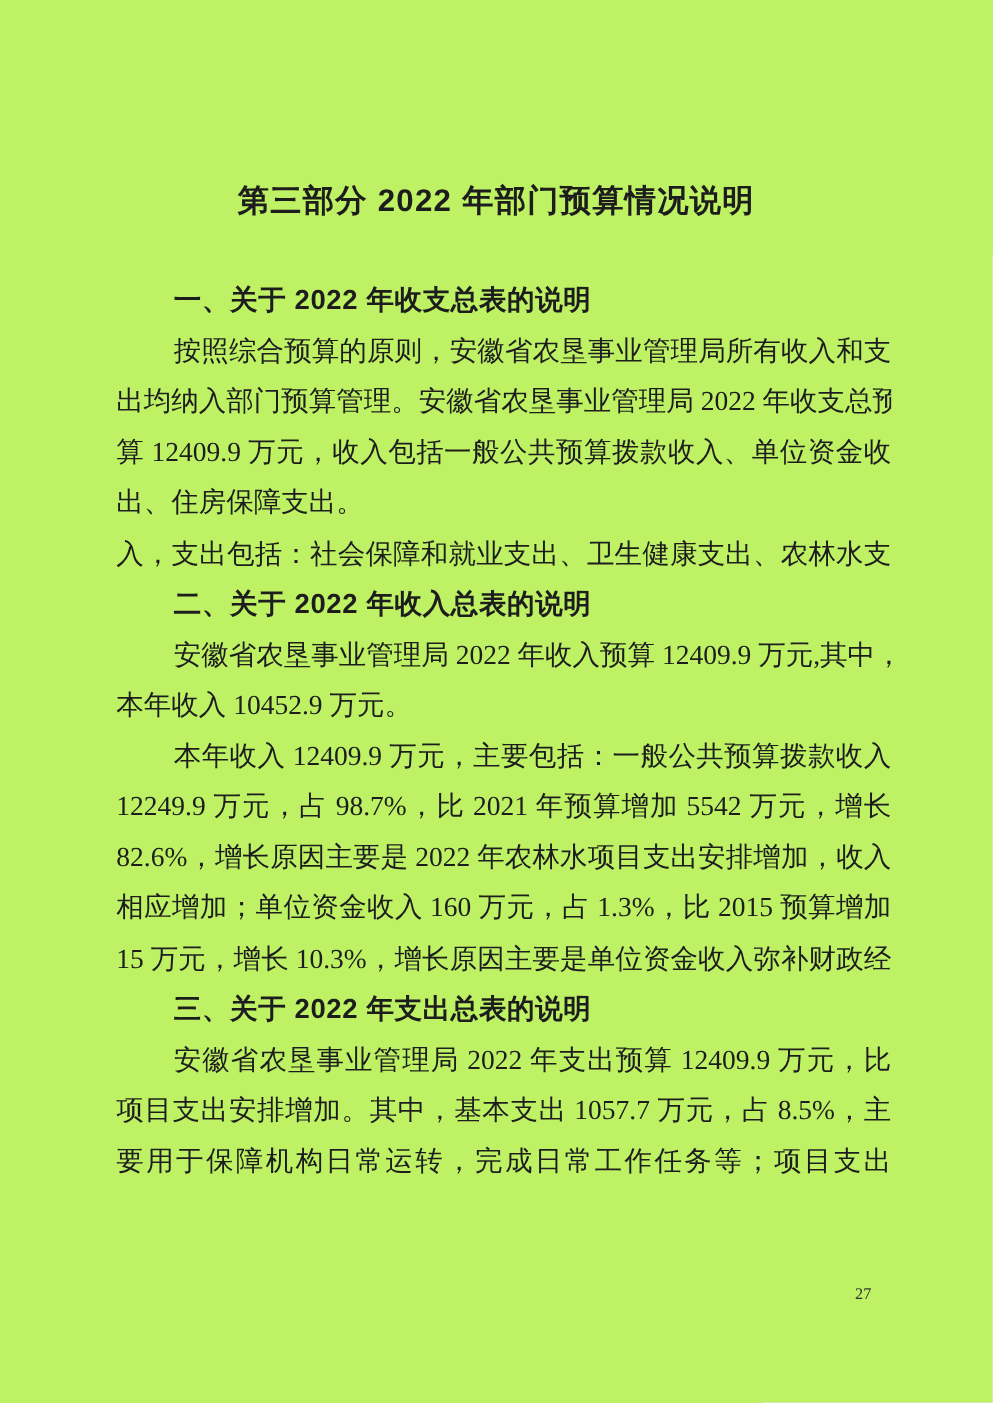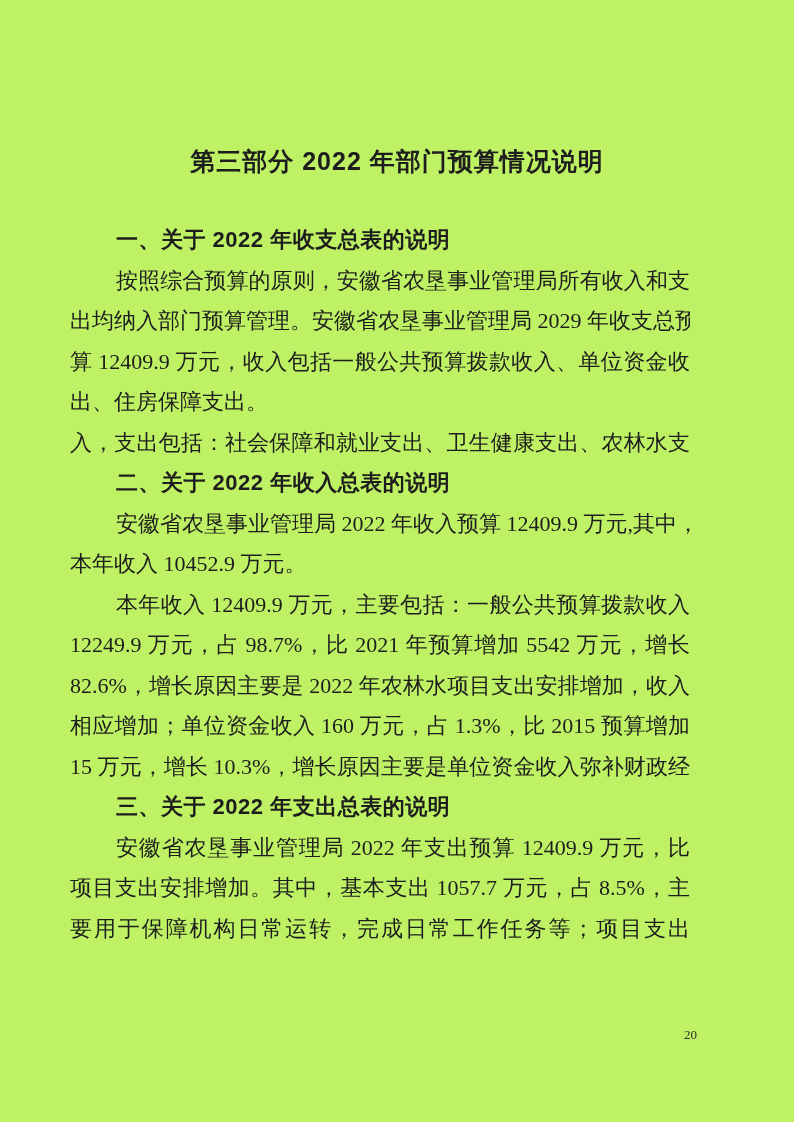--- a/index.html
+++ b/index.html
@@ -26,21 +26,21 @@
     line-height: 40px;
     text-align: center;
     font-family: "Liberation Sans", "DejaVu Sans", sans-serif;
     font-weight: 700;
     font-size: 25px;
     letter-spacing: 1px;
     white-space: nowrap;
   }
   .content {
     position: absolute;
-    left: 70px;
+    left: 93px;
     top: 220px;
     width: 620px;
   }
   .line {
     height: 40.5px;
     line-height: 40.5px;
     font-size: 22px;
     text-align: justify;
     text-align-last: justify;
     text-justify: inter-character;
@@ -73,36 +73,36 @@
 <body>
 
 <div class="page">
 
   <div class="doc-title">第三部分 2022 年部门预算情况说明</div>
 
   <div class="content">
 
     <div class="line heading indent">一、关于 2022 年收支总表的说明</div>
     <div class="line indent">按照综合预算的原则，安徽省农垦事业管理局所有收入和支</div>
-    <div class="line">出均纳入部门预算管理。安徽省农垦事业管理局 2029 年收支总预</div>
+    <div class="line">出均纳入部门预算管理。安徽省农垦事业管理局 2022 年收支总预</div>
     <div class="line">算 12409.9 万元，收入包括一般公共预算拨款收入、单位资金收</div>
     <div class="line left">出、住房保障支出。</div>
     <div class="line">入，支出包括：社会保障和就业支出、卫生健康支出、农林水支</div>
 
     <div class="line heading indent">二、关于 2022 年收入总表的说明</div>
     <div class="line indent">安徽省农垦事业管理局 2022 年收入预算 12409.9 万元,其中，</div>
     <div class="line left">本年收入 10452.9 万元。</div>
     <div class="line indent">本年收入 12409.9 万元，主要包括：一般公共预算拨款收入</div>
     <div class="line">12249.9 万元，占 98.7%，比 2021 年预算增加 5542 万元，增长</div>
     <div class="line">82.6%，增长原因主要是 2022 年农林水项目支出安排增加，收入</div>
     <div class="line">相应增加；单位资金收入 160 万元，占 1.3%，比 2015 预算增加</div>
     <div class="line">15 万元，增长 10.3%，增长原因主要是单位资金收入弥补财政经</div>
 
     <div class="line heading indent">三、关于 2022 年支出总表的说明</div>
     <div class="line indent">安徽省农垦事业管理局 2022 年支出预算 12409.9 万元，比</div>
     <div class="line">项目支出安排增加。其中，基本支出 1057.7 万元，占 8.5%，主</div>
     <div class="line">要用于保障机构日常运转，完成日常工作任务等；项目支出</div>
 
   </div>
 
-  <div class="page-number">20</div>
+  <div class="page-number">27</div>
 
 </div>
 
 </body></html>

